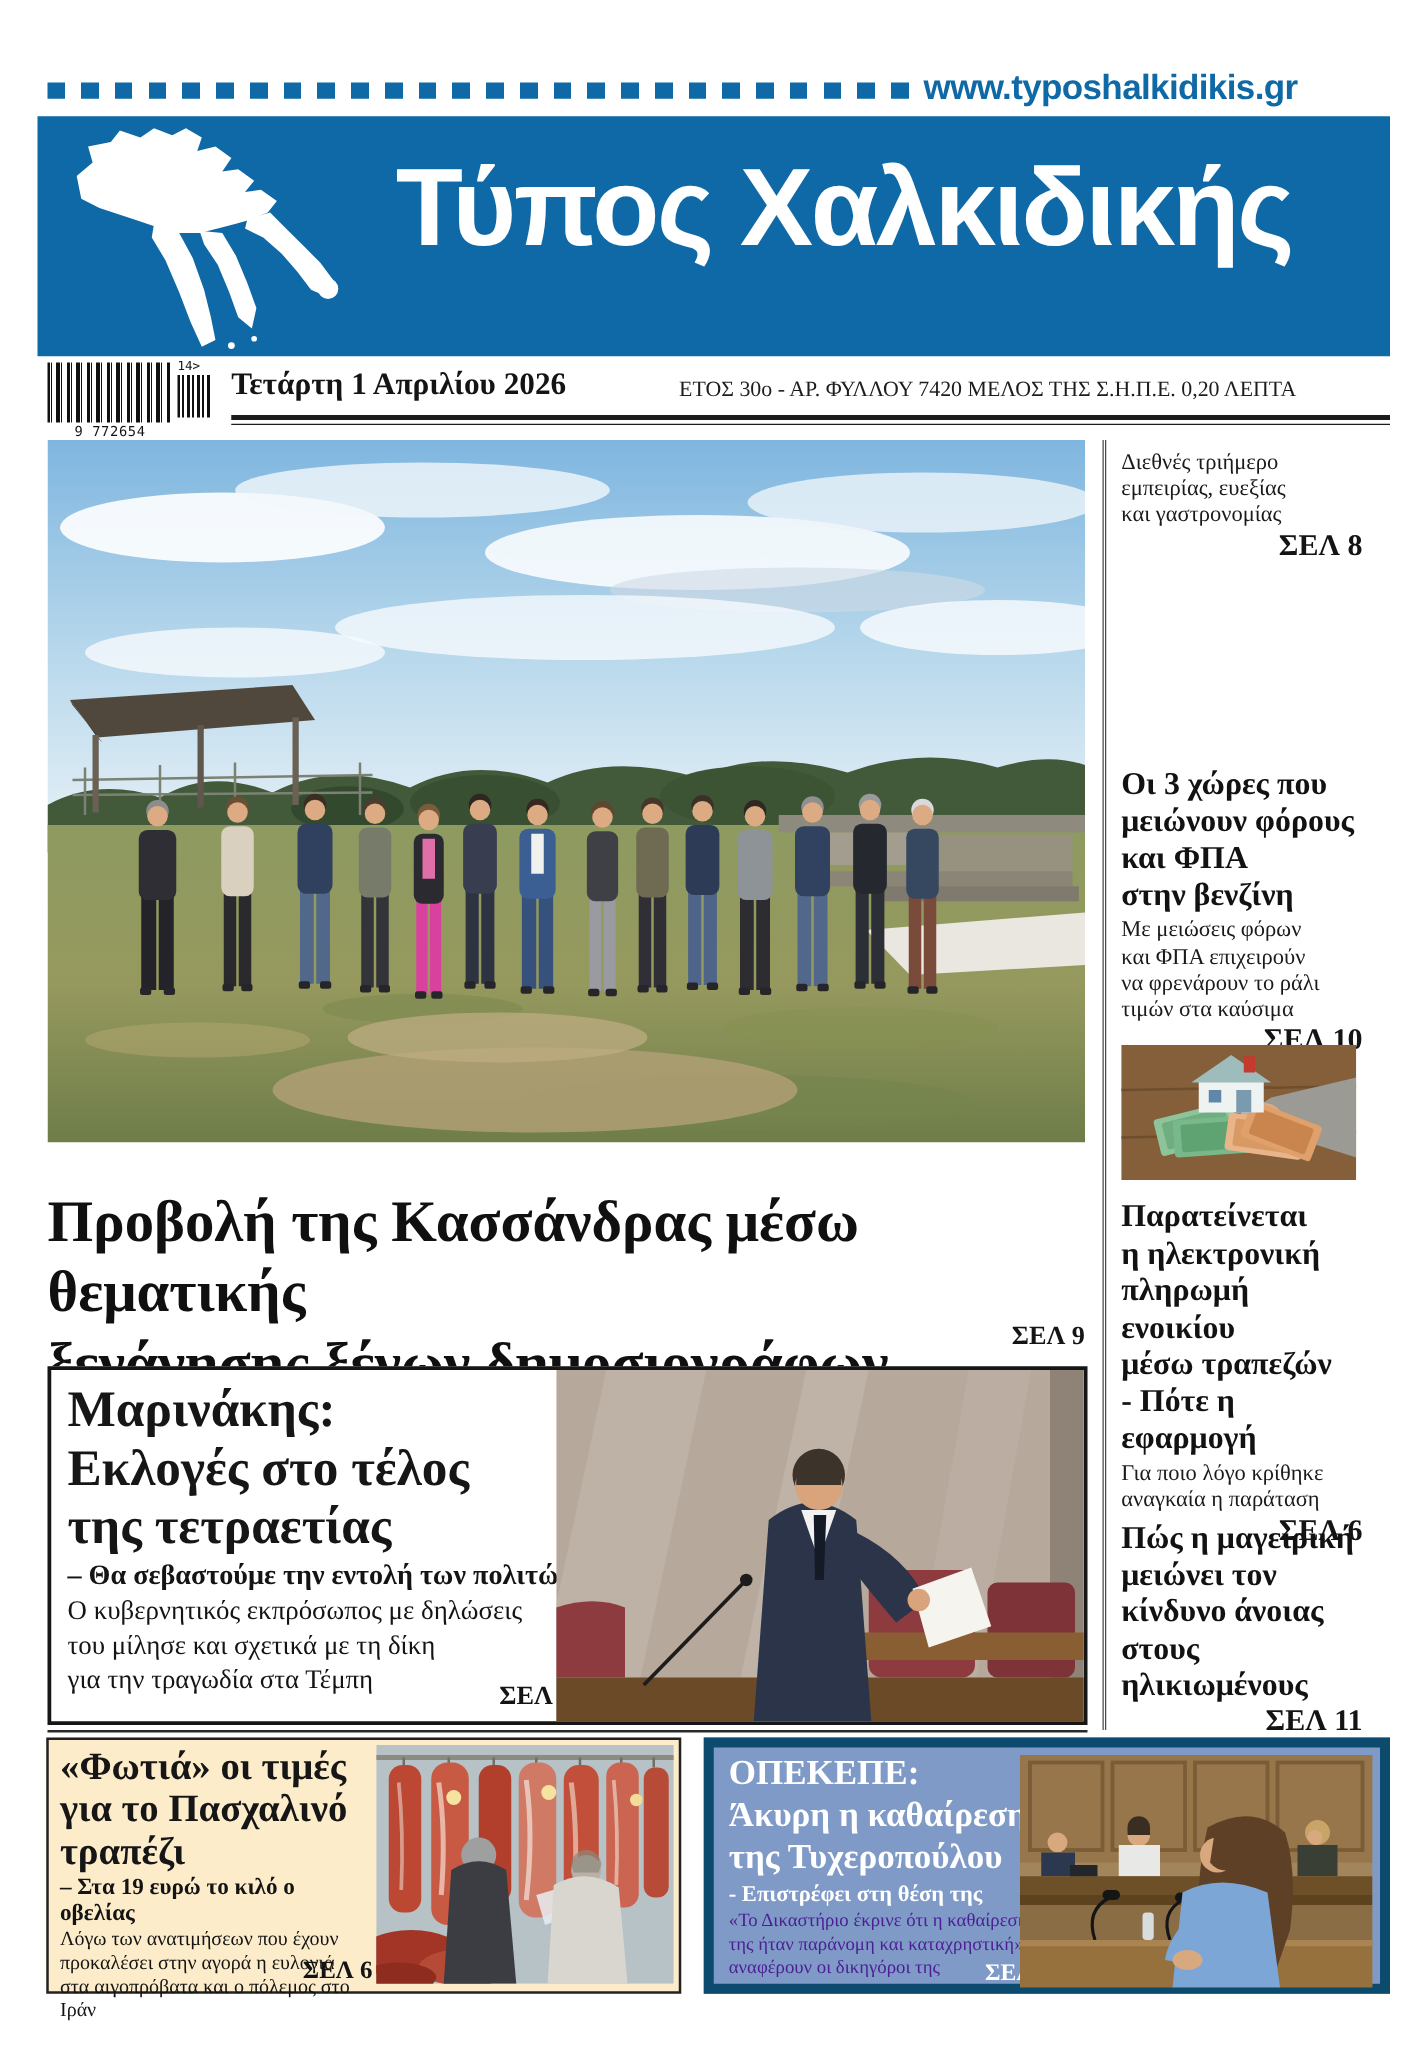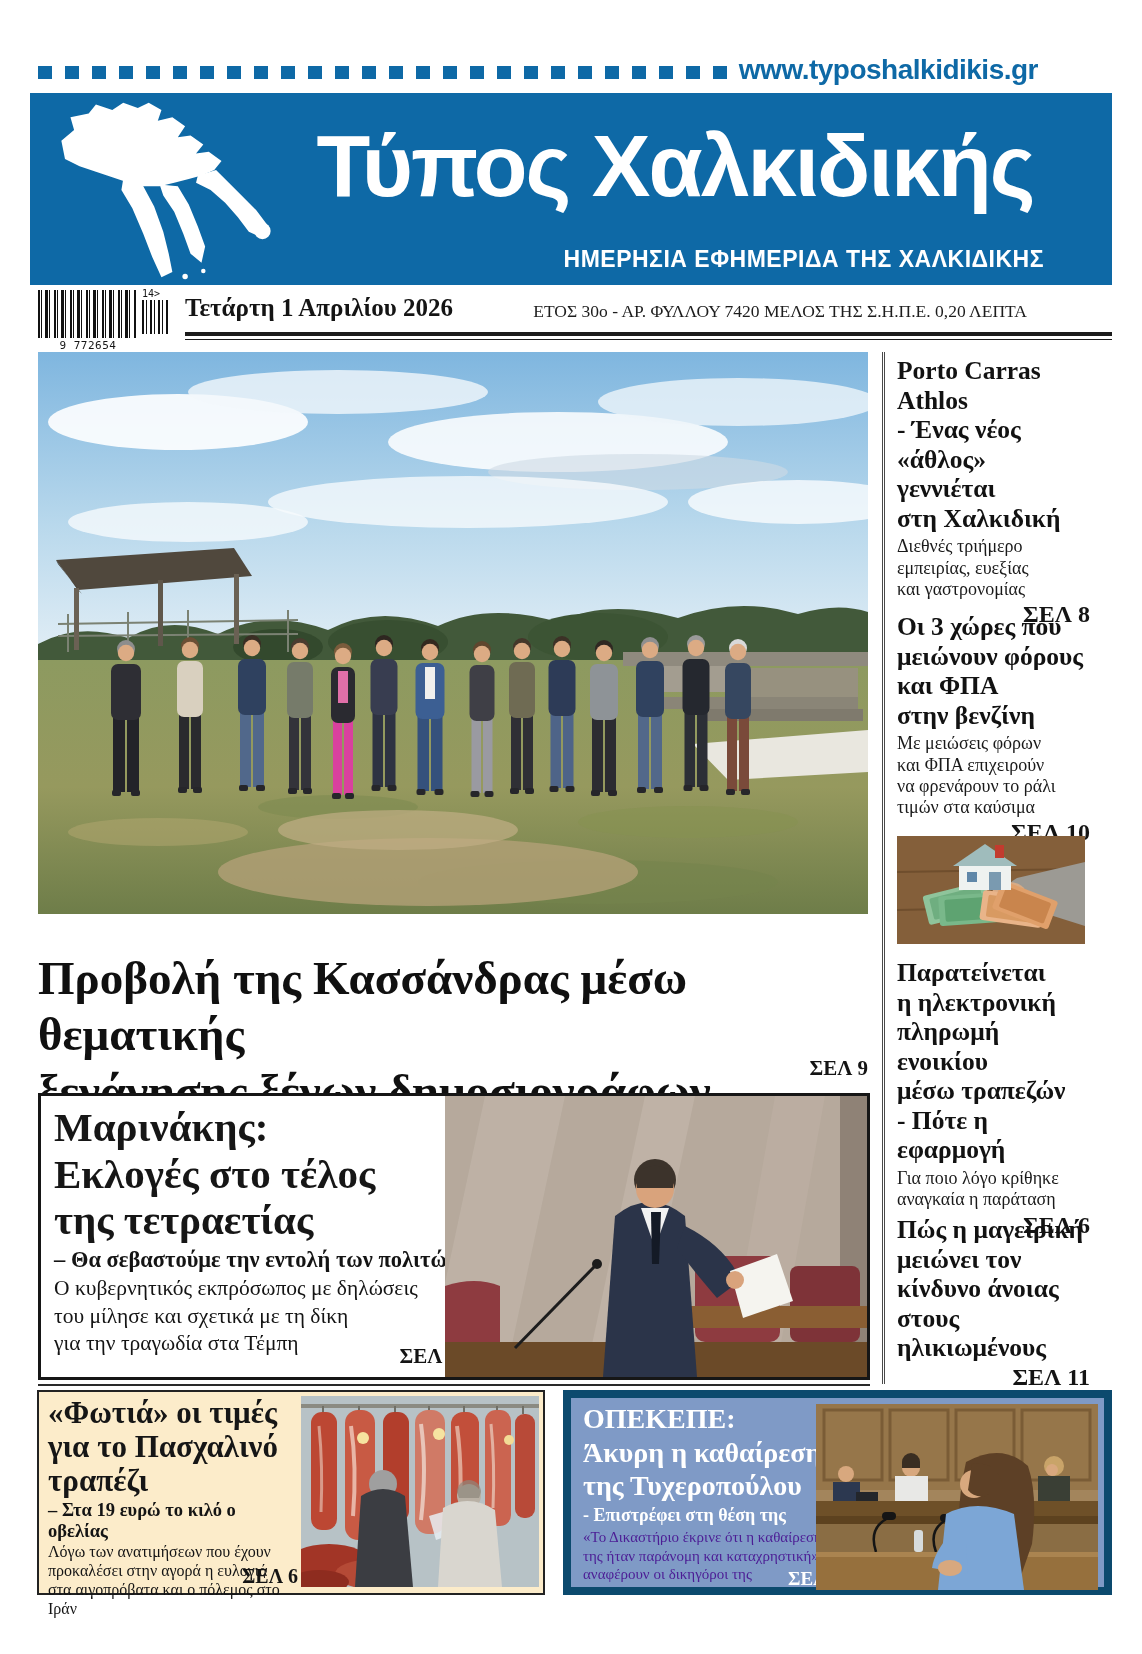--- a/index.html
+++ b/index.html
@@ -29,21 +29,21 @@
   .barcode{position:absolute;left:0;top:0;width:160px;}
   .bc-bars{position:absolute;left:0;top:2px;width:98px;height:48px;
            background:repeating-linear-gradient(90deg,#111 0 2px,transparent 2px 3px,#111 3px 4px,transparent 4px 7px,#111 7px 10px,transparent 10px 11px,#111 11px 12px,transparent 12px 16px);}
   .bc-num{position:absolute;left:0;top:51px;width:100px;text-align:center;
           font-family:"DejaVu Sans Mono",monospace;font-size:11px;letter-spacing:0.5px;}
   .bc-addon{position:absolute;left:104px;top:0;width:34px;}
   .bc-addon-num{font-family:"DejaVu Sans Mono",monospace;font-size:10px;text-align:left;}
   .bc-addon-bars{width:26px;height:34px;margin-top:1px;
            background:repeating-linear-gradient(90deg,#111 0 2px,transparent 2px 4px,#111 4px 5px,transparent 5px 8px);}
   .issue-date{position:absolute;left:147px;top:6px;font-weight:bold;font-size:25px;text-align:center;}
-  .issue-info{position:absolute;right:85px;top:13px;font-size:17.5px;color:#1d1d1d;}
+  .issue-info{position:absolute;right:75px;top:13px;font-size:17.5px;color:#1d1d1d;}
   .date-rule{position:absolute;left:147px;right:0;top:44px;height:3px;
              border-top:4px solid #1c1c1c;border-bottom:1.5px solid #1c1c1c;}
 
   
   .lead-photo{position:absolute;left:38px;top:352px;width:830px;height:562px;}
   .lead-photo svg{width:100%;height:100%;display:block;}
   .lead-headline{position:absolute;left:38px;top:950px;width:830px;
                  font-weight:bold;font-size:47px;line-height:1.2;color:#101010;}
   .lead-ref{position:absolute;left:38px;top:1056px;width:830px;text-align:right;
             font-weight:bold;font-size:21px;}
@@ -108,21 +108,20 @@
         <polygon points="14,66 10,46 24,34 20,20 40,16 48,6 66,12 78,4 94,10 106,4 120,12 116,24 132,20 146,30 138,42 152,40 166,50 158,60 172,58 186,68 178,78 164,84 150,88 134,92 118,96 100,96 84,92 66,86 48,80 30,74"></polygon>
         <polygon points="78,88 98,92 112,118 122,146 128,170 132,190 120,196 110,174 100,148 88,120 76,100"></polygon>
         <polygon points="118,94 138,96 150,116 160,140 168,162 164,180 152,170 144,148 134,124 122,106"></polygon>
         <polygon points="160,84 180,78 196,94 210,108 224,122 236,138 230,152 216,146 204,130 190,114 174,100 158,92"></polygon>
         <circle cx="231" cy="145" r="9"></circle>
         <circle cx="146" cy="195" r="3"></circle>
         <circle cx="166" cy="189" r="2.5"></circle>
       </g>
     </svg>
     <div class="mast-title">Τύπος Χαλκιδικής</div>
-    <div class="mast-sub">ΗΜΕΡΗΣΙΑ ΕΦΗΜΕΡΙΔΑ ΤΗΣ ΧΑΛΚΙΔΙΚΗΣ</div>
   </div>
 
   <div class="dateline">
     <div class="barcode">
       <div class="bc-bars"></div>
       <div class="bc-num">9 772654 012036</div>
       <div class="bc-addon">
         <div class="bc-addon-num">14&gt;</div>
         <div class="bc-addon-bars"></div>
       </div>
@@ -360,26 +359,20 @@
         <circle cx="290" cy="184" r="9" fill="#d9a37c"></circle>
       </svg>
     </div>
   </div>
 
   <div class="section-rule"></div>
 
   <div class="v-divider"></div>
 
   <div class="sb-story sb1">
-    <div class="sb-head pre">Porto Carras
-Athlos
-- Ένας νέος
-«άθλος»
-γεννιέται
-στη Χαλκιδική</div>
     <div class="sb-sub pre">Διεθνές τριήμερο
 εμπειρίας, ευεξίας
 και γαστρονομίας</div>
     <div class="sb-ref">ΣΕΛ 8</div>
   </div>
 
   <div class="sb-story sb2">
     <div class="sb-head pre">Οι 3 χώρες που
 μειώνουν φόρους
 και ΦΠΑ

